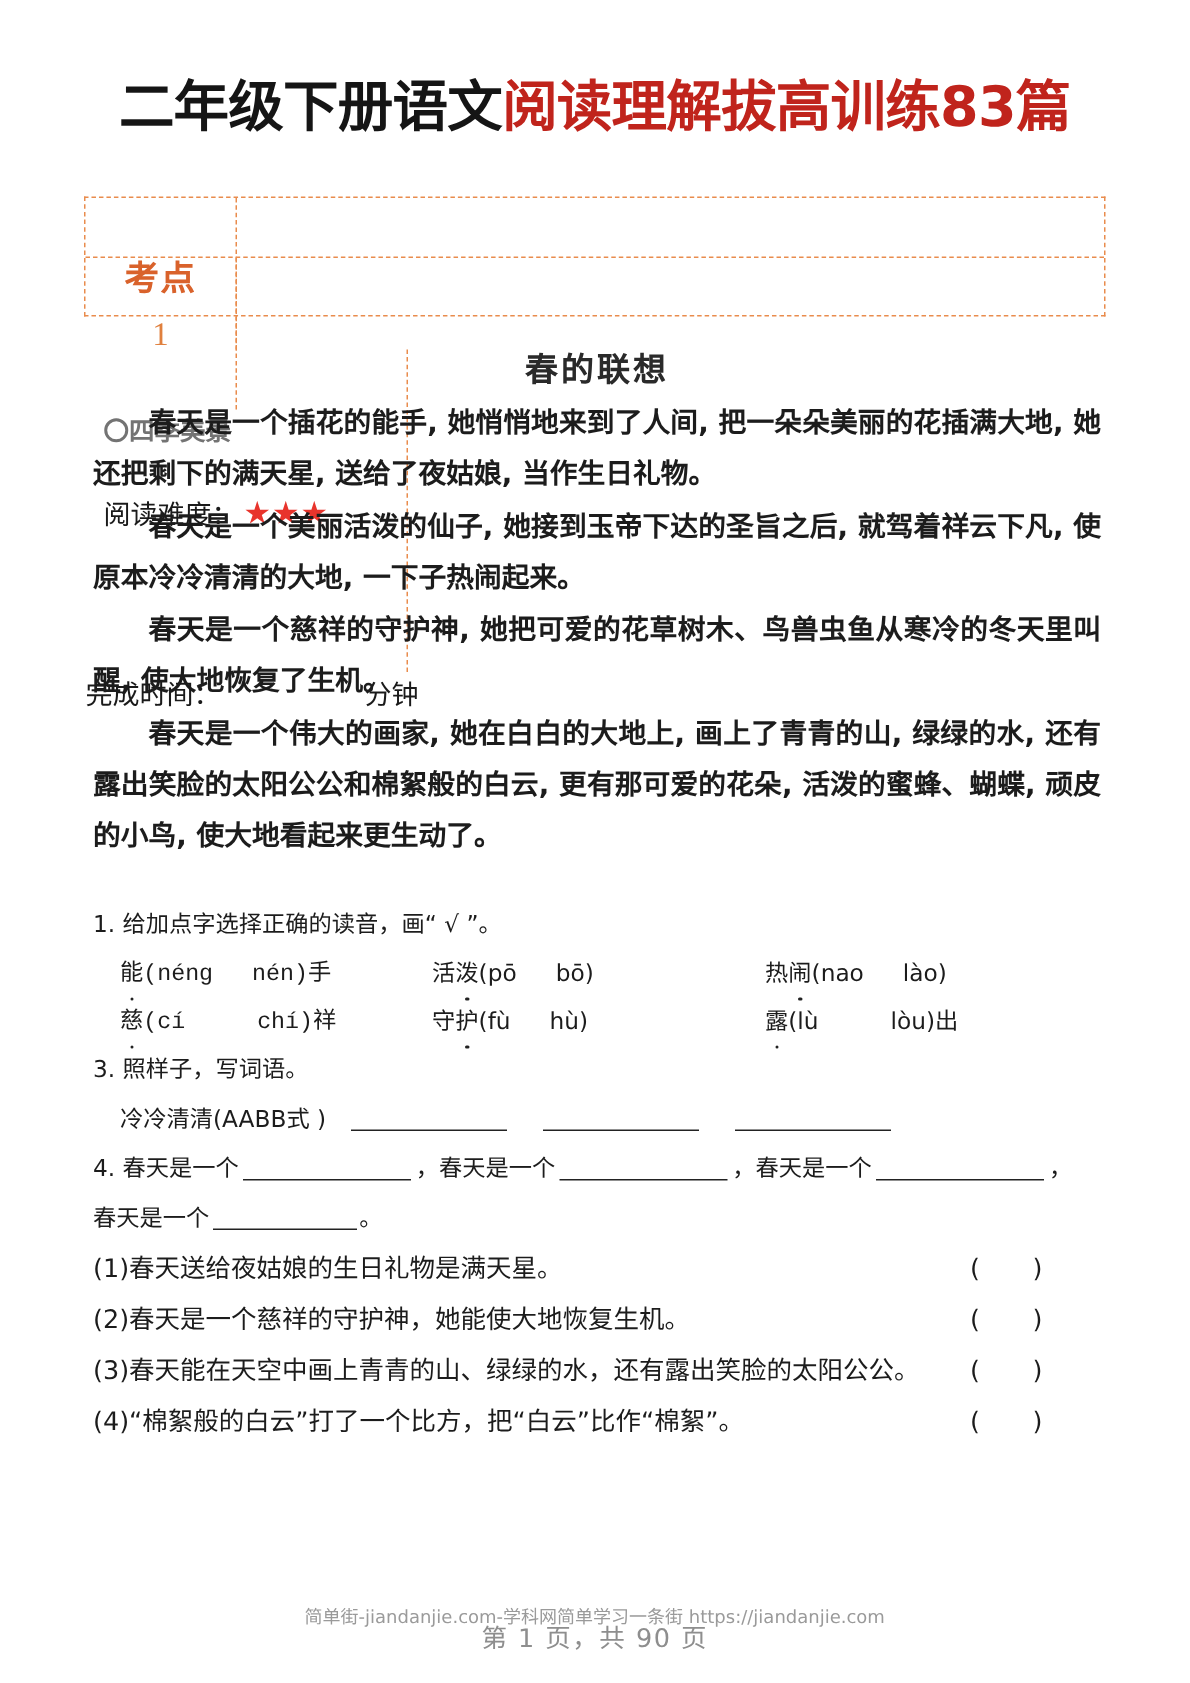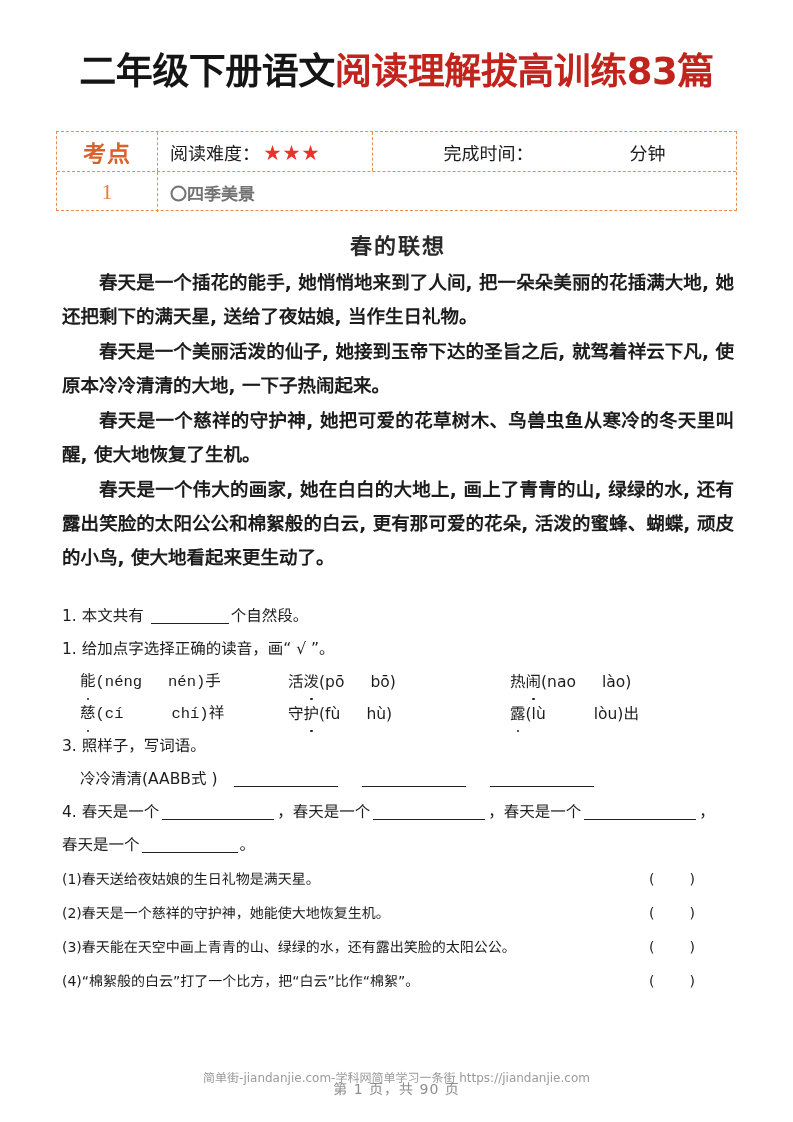--- a/index.html
+++ b/index.html
@@ -49,20 +49,21 @@
     width: 681px;
     height: 80px;
     border: 1px dashed #e98c4d;
     box-sizing: border-box;
   }
   .meta-row {
     display: flex;
     align-items: flex-start;
     height: 40px;
     box-sizing: border-box;
+    flex-direction: column;
   }
   .meta-row.top { border-bottom: 1px dashed #e98c4d; }
   .meta-cell-label {
     width: 101px;
     flex: 0 0 101px;
     text-align: center;
     border-right: 1px dashed #e98c4d;
     box-sizing: border-box;
     height: 100%;
     display: flex;
@@ -201,21 +202,21 @@
     padding-left: 18px;
     font-size: 15.5px;
     line-height: 33px;
     white-space: nowrap;
   }
   .wblank { display: inline-block; width: 104px; border-bottom: 1.6px solid #222; margin: 0 12px; vertical-align: -3px; }
 
   .tf-row {
     display: flex;
     align-items: flex-start;
-    font-size: 14px;
+    font-size: 17px;
     line-height: 34px;
     white-space: nowrap;
   }
   .tf-text { flex: 0 0 auto; }
   .tf-paren { margin-left: auto; letter-spacing: 1px; padding-right: 42px; }
   .tf-paren .gap { display: inline-block; width: 34px; }
 
   
   .footer {
     position: absolute;
@@ -230,21 +231,21 @@
     color: #9a9a9a;
     white-space: nowrap;
   }
   .page-num {
     position: absolute;
     left: 0;
     top: 1078px;
     width: 793px;
     text-align: center;
     font-family: "DejaVu Sans", "Liberation Sans", sans-serif;
-    font-size: 14px;
+    font-size: 17px;
     color: #8e8e8e;
     letter-spacing: 1px;
   }
 </style>
 </head>
 <body>
 
 <div class="page">
 
   <div class="doc-title">
@@ -276,24 +277,20 @@
   <div class="content">
     <div class="article-title">春的联想</div>
     <p class="para">春天是一个插花的能手, 她悄悄地来到了人间, 把一朵朵美丽的花插满大地, 她还把剩下的满天星, 送给了夜姑娘, 当作生日礼物。</p>
     <p class="para">春天是一个美丽活泼的仙子, 她接到玉帝下达的圣旨之后, 就驾着祥云下凡, 使原本冷冷清清的大地, 一下子热闹起来。</p>
     <p class="para">春天是一个慈祥的守护神, 她把可爱的花草树木、鸟兽虫鱼从寒冷的冬天里叫醒, 使大地恢复了生机。</p>
     <p class="para">春天是一个伟大的画家, 她在白白的大地上, 画上了青青的山, 绿绿的水, 还有露出笑脸的太阳公公和棉絮般的白云, 更有那可爱的花朵, 活泼的蜜蜂、蝴蝶, 顽皮的小鸟, 使大地看起来更生动了。</p>
   </div>
 
   <div class="questions">
 
-    <div class="q">
-      <span>1. 本文共有</span>
-      <span class="blank-s"></span><span>个自然段。</span>
-    </div>
 
     <div class="q">1. 给加点字选择正确的读音，画“   √   ”。</div>
 
     <div class="pinyin-block">
       <div class="pinyin-row">
         <div class="pinyin-item c1">
           <span class="dotted">能</span>(<span>néng</span><span class="sp-wide"></span><span>nén</span>)手
         </div>
         <div class="pinyin-item c2">
           活<span class="dotted">泼</span>(<span>pō</span><span class="sp-wide"></span><span>bō</span>)

